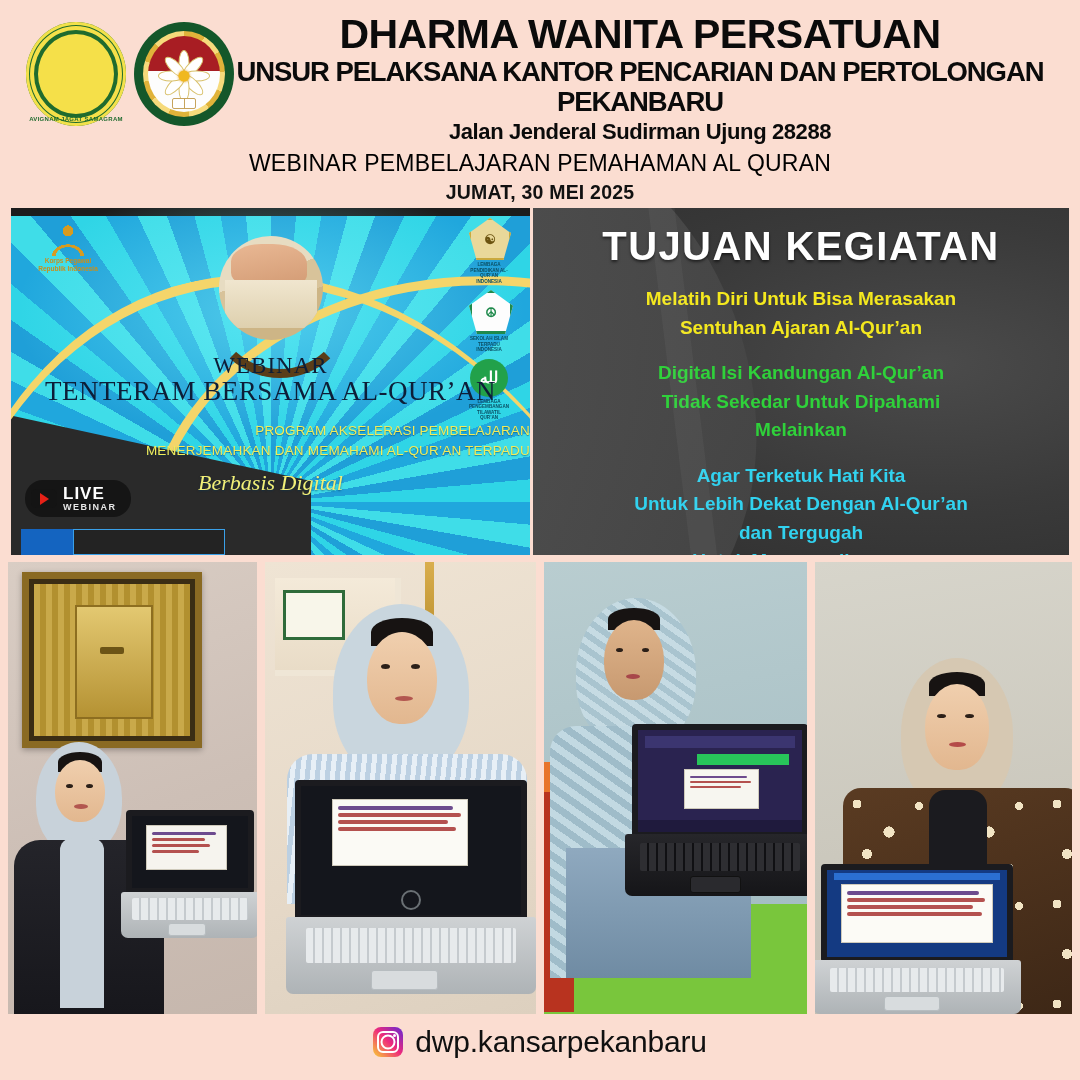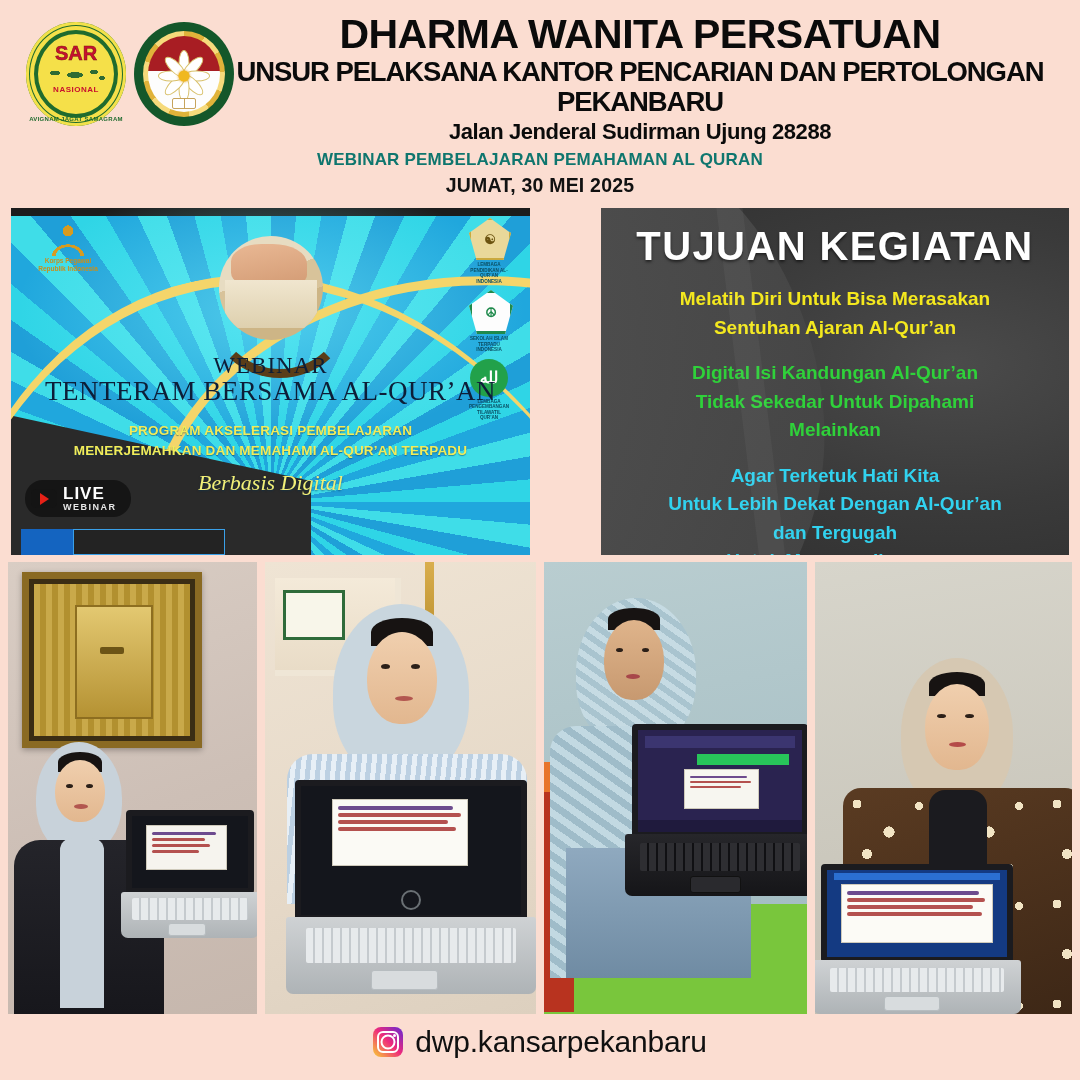--- a/index.html
+++ b/index.html
@@ -108,21 +108,21 @@
     line-height:1.1;margin-top:1px;
   }
   .t3{
     font-family:"Liberation Sans", sans-serif;
     font-weight:bold;font-size:22px;color:#0b0b0b;letter-spacing:-0.4px;
     line-height:1.15;margin-top:2px;
   }
   .subblock{
     position:absolute;left:0;top:150px;width:1080px;text-align:center;
   }
-  .s1{font-weight:bold;font-size:17px;color:#0f766e;letter-spacing:0.2px;}
+  .s1{font-weight:normal;font-size:23px;color:#000000;letter-spacing:0.2px;}
   .s2{font-weight:bold;font-size:19.5px;color:#111;letter-spacing:0.2px;margin-top:4px;}
 
   
   .panels{position:absolute;left:11px;top:208px;width:1058px;height:347px;}
 
   
   .slide-left{
     position:absolute;left:0;top:0;width:519px;height:347px;
     background:#1c1c1c;overflow:hidden;
   }
@@ -194,22 +194,22 @@
   }
 
   .wtitle{
     position:absolute;left:0;right:0;top:146px;text-align:center;
     font-family:"Liberation Serif", serif;
     color:#0d1e38;
   }
   .wtitle .l1{font-size:23px;letter-spacing:1px;line-height:1.05;}
   .wtitle .l2{font-size:27px;letter-spacing:0.5px;line-height:1.1;margin-top:-1px;}
   .wsub{
-    position:absolute;left:0;right:0;top:213px;text-align:center;
-    color:#f2ec59;font-weight:bold;font-size:13.5px;line-height:1.45;letter-spacing:0.2px;
+    position:absolute;left:0;right:0;top:213px;text-align:right;
+    color:#f2ec59;font-weight:normal;font-size:13.5px;line-height:1.45;letter-spacing:0.2px;
     text-shadow:0 1px 1px rgba(0,60,90,.5);
   }
   .wdigital{
     position:absolute;left:0;right:0;top:262px;text-align:center;
     font-family:"Liberation Serif", serif;font-style:italic;
     color:#f3ef77;font-size:22px;text-shadow:0 1px 2px rgba(0,50,80,.6);
   }
 
   .minilogos{position:absolute;right:10px;top:10px;width:62px;}
   .ml{width:40px;margin:0 auto 6px;text-align:center;}
@@ -243,21 +243,21 @@
   .liveoverlay .lt .b{color:#e7e7e7;font-weight:bold;font-size:9px;letter-spacing:1.5px;margin-top:1px;}
 
   .thumbstrip{
     position:absolute;left:10px;bottom:0;height:26px;width:210px;display:flex;
   }
   .thumbstrip .tile{width:52px;background:#1464c0;}
   .thumbstrip .tile.b{width:150px;background:#232323;border:1px solid #3aa0e8;}
 
   
   .slide-right{
-    position:absolute;right:0;top:0;width:468px;height:347px;
+    position:absolute;right:0;top:0;width:536px;height:347px;
     background:
       radial-gradient(ellipse 120% 90% at 75% 45%,#4b4b4b 0%,#3a3a3a 45%,#2b2b2b 100%);
     overflow:hidden;
   }
   .slide-right:before{
     content:"";position:absolute;left:-200px;top:-90px;width:420px;height:560px;
     background:linear-gradient(100deg,#5a5a5a,#454545);
     border-radius:0 60% 50% 0/0 55% 45% 0;
     transform:rotate(-6deg);opacity:.85;
   }
@@ -428,25 +428,20 @@
 
 <div id="poster">
 
   <div class="header">
 
     <div class="logos">
 
       <div class="logo sar">
         <div class="ring"></div>
         <div class="ring2"></div>
-        <div class="inner">
-          <div class="sartext">SAR</div>
-          <div class="map"></div>
-          <div class="nas">NASIONAL</div>
-        </div>
         <div class="motto">AVIGNAM JAGAT SAMAGRAM</div>
       </div>
 
       <div class="logo dwp">
         <div class="chain"></div>
         <div class="shield">
           <div class="flower">
             <span class="petal" style="transform:translate(-50%,-100%) rotate(0deg)"></span>
             <span class="petal" style="transform:translate(-50%,-100%) rotate(45deg)"></span>
             <span class="petal" style="transform:translate(-50%,-100%) rotate(90deg)"></span>

